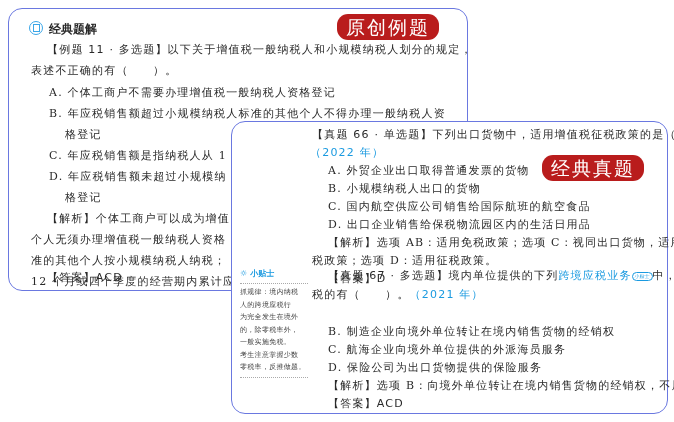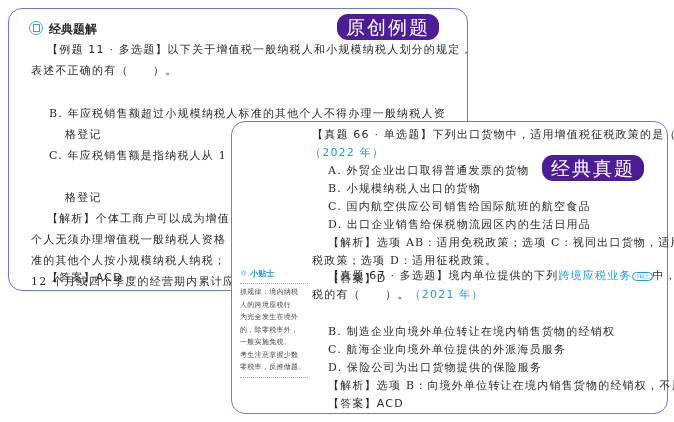--- a/index.html
+++ b/index.html
@@ -3,21 +3,21 @@
 <meta charset="utf-8">
 <style>
   html,body{margin:0;padding:0;background:#fff;}
   body{width:674px;height:422px;position:relative;overflow:hidden;font-family:"DejaVu Serif","Liberation Serif",serif;color:#2a2a2a;}
   .card{position:absolute;background:#fff;border:1.5px solid #6a78e0;border-radius:14px;box-sizing:border-box;}
   #back{left:8px;top:8px;width:460px;height:283px;}
   #front{left:231px;top:121px;width:437px;height:293px;z-index:2;}
   .line{position:absolute;font-size:11px;line-height:13px;white-space:nowrap;letter-spacing:1.2px;}
   .b{font-family:"DejaVu Sans","Liberation Sans",sans-serif;font-weight:normal;}
   .blue{color:#1a9ae0;}
-  .badge{position:absolute;background:#4c1d95;color:#fff;font-family:"DejaVu Sans","Liberation Sans",sans-serif;font-size:19px;line-height:26px;padding:0 9px;border-radius:11px;letter-spacing:2px;}
+  .badge{position:absolute;background:#b91c1c;color:#fff;font-family:"DejaVu Sans","Liberation Sans",sans-serif;font-size:19px;line-height:26px;padding:0 9px;border-radius:11px;letter-spacing:2px;}
   .hdr{position:absolute;left:20px;top:12px;font-family:"DejaVu Sans","Liberation Sans",sans-serif;font-weight:bold;font-size:12px;display:flex;align-items:flex-start;gap:6px;}
   .doc-icon{width:14px;height:14px;border:1.5px solid #3aa6e8;border-radius:50%;display:inline-flex;align-items:center;justify-content:center;box-sizing:border-box;}
   .doc-icon i{width:5px;height:6px;border:1px solid #3aa6e8;display:block;}
   .tip{position:absolute;left:8px;top:146px;width:68px;}
   .tip-h{font-family:"DejaVu Sans","Liberation Sans",sans-serif;font-size:8px;color:#1a9ae0;font-weight:bold;display:flex;align-items:center;gap:3px;padding-bottom:4px;border-bottom:1px dotted #aaa;}
   .tip-b{font-size:7px;line-height:12.5px;color:#444;padding-top:2px;border-bottom:1px dotted #aaa;padding-bottom:3px;letter-spacing:0.3px;}
   .tag{display:inline-block;font-size:5px;border:1px solid #1a9ae0;color:#1a9ae0;border-radius:5px;padding:0 2px;line-height:7px;vertical-align:middle;letter-spacing:0;}
 </style>
 </head>
 <body>
@@ -25,23 +25,25 @@
 <div id="back" class="card">
   <div class="hdr">
     <span class="doc-icon">
         <i></i>
       </span>
     <span>经典题解</span>
   </div>
   <div class="badge" style="left:328px;top:5px;">原创例题</div>
   <div class="line" style="left:38px;top:34px;"><span class="b">【例题 11 · 多选题】</span><span>以下关于增值税一般纳税人和小规模纳税人划分的规定，</span></div>
   <div class="line" style="left:22px;top:55px;">表述不正确的有（　　）。</div>
+  <div class="line" style="left:40px;top:77px;">A. 个体工商户不需要办理增值税一般纳税人资格登记</div>
   <div class="line" style="left:40px;top:98px;">B. 年应税销售额超过小规模纳税人标准的其他个人不得办理一般纳税人资</div>
   <div class="line" style="left:56px;top:119px;">格登记</div>
   <div class="line" style="left:40px;top:140px;">C. 年应税销售额是指纳税人从 1</div>
+  <div class="line" style="left:40px;top:161px;">D. 年应税销售额未超过小规模纳</div>
   <div class="line" style="left:56px;top:182px;">格登记</div>
   <div class="line" style="left:22px;top:224px;">个人无须办理增值税一般纳税人资格</div>
   <div class="line" style="left:38px;top:203px;"><span class="b">【解析】</span><span>个体工商户可以成为增值</span></div>
   <div class="line" style="left:22px;top:245px;">准的其他个人按小规模纳税人纳税；</div>
   <div class="line" style="left:22px;top:266px;">12 个月或四个季度的经营期内累计应</div>
 
   <div class="line" style="left:38px;top:262px;"><span class="b">【答案】</span><span class="b">ACD</span></div>
 </div>
 
 <div id="front" class="card">

